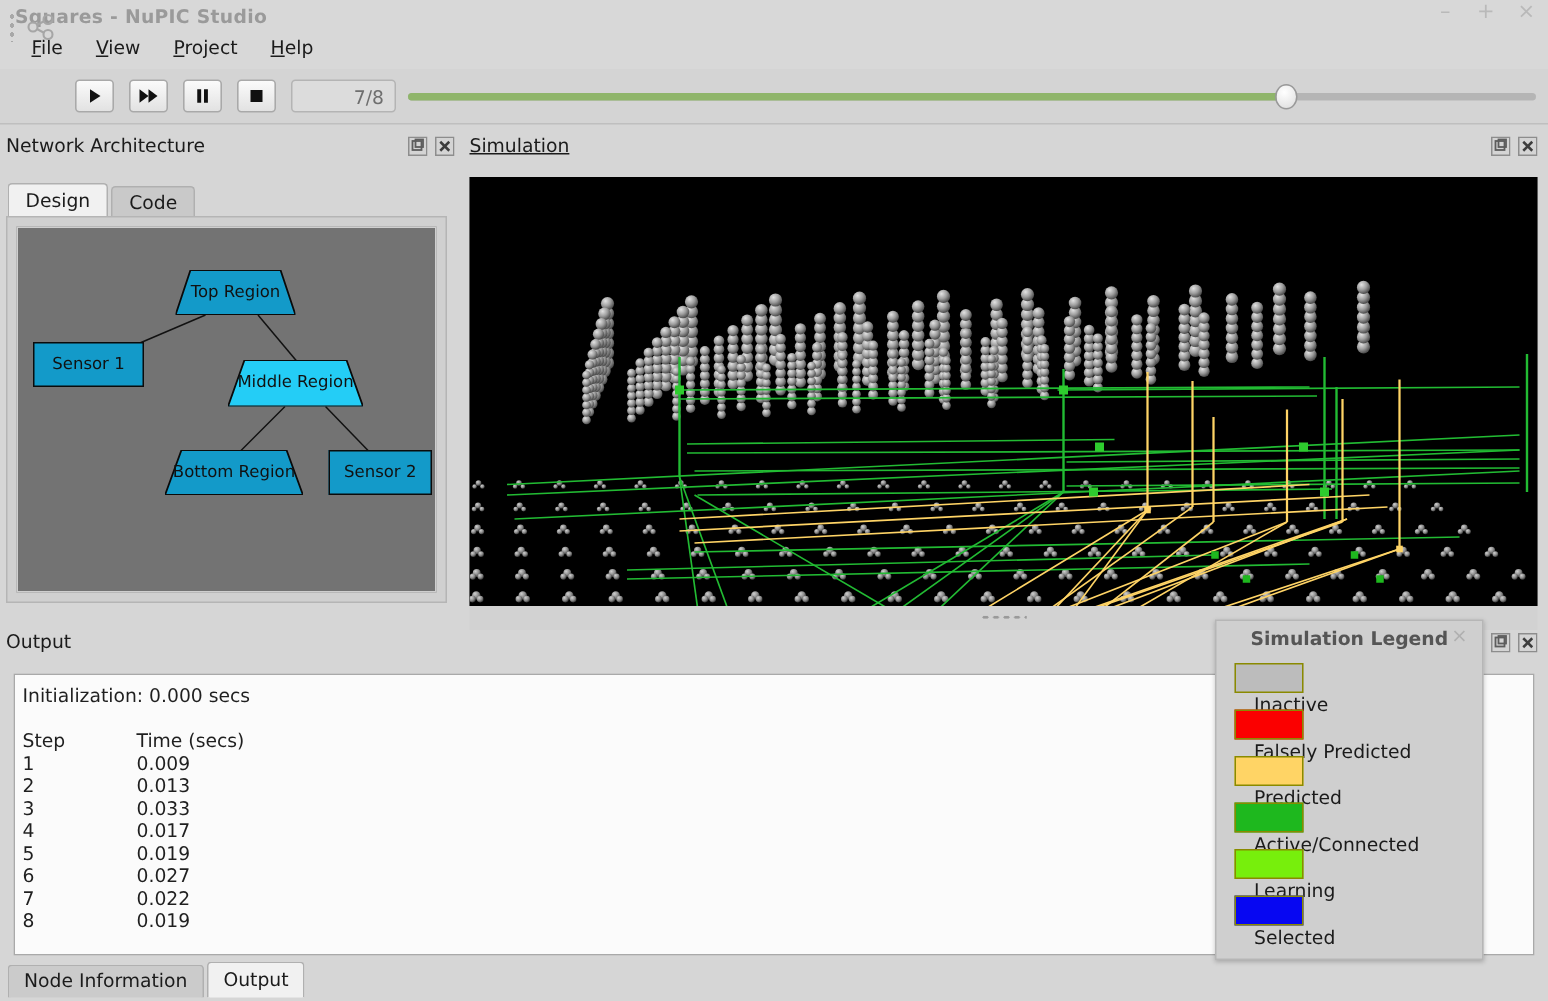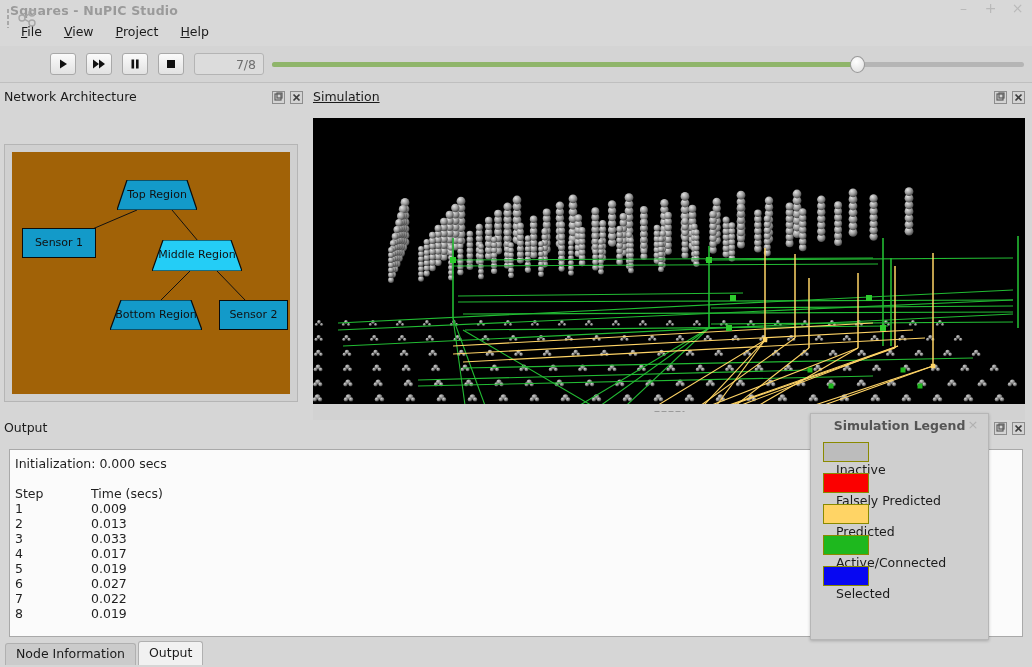--- a/index.html
+++ b/index.html
@@ -47,21 +47,21 @@
   .docbtn{width:13px;height:13px;cursor:pointer;}
 
   
   .na-head{left:4px;top:89px;}
   .tabs{position:absolute;left:5px;top:122px;display:flex;align-items:flex-end;}
   .tab{height:21px;line-height:20px;padding:0 11px;font-size:12.5px;border:1px solid #b0b0b0;
     border-bottom:none;border-radius:3px 3px 0 0;background:#c9c9c9;color:#1b1b1b;cursor:pointer;margin-right:2px;}
   .tab.active{background:#f1f1f1;height:23px;line-height:22px;}
   .design-frame{position:absolute;left:4px;top:144px;width:294px;height:258px;background:#d0d0d0;
     border:1px solid #b5b5b5;box-sizing:border-box;padding:6px;}
-  .canvas{position:relative;width:100%;height:100%;background:#a16207;border:1px solid #cfcfcf;box-sizing:border-box;overflow:hidden;}
+  .canvas{position:relative;width:100%;height:100%;background:#737373;border:1px solid #cfcfcf;box-sizing:border-box;overflow:hidden;}
   .node{position:absolute;display:flex;align-items:center;justify-content:center;
     font-size:11px;color:#111;cursor:pointer;box-sizing:border-box;text-align:center;line-height:1.1;}
   .node.sensor{border:1px solid #0b0b0b;}
   .node.region{border:none;}
   .node .trap{position:absolute;inset:0;}
   .node .lbl{position:relative;z-index:2;}
 
   
   .sim-head{left:272px;top:89px;}
   .sim-head .title{margin-left:6px;text-decoration:underline;}
@@ -158,20 +158,24 @@
 
   <div class="stepbox">7/8</div>
 
   <div class="slider">
     <div class="slider-fill"></div>
     <div class="slider-handle"></div>
   </div>
 
   <div class="panel-head na-head">Network Architecture</div>
 
+  <div class="tabs">
+    <div class="tab active">Design</div>
+    <div class="tab">Code</div>
+  </div>
 
   <div class="design-frame">
     <div class="canvas">
 
       <svg width="280" height="244" style="position:absolute;left:0;top:0;">
         <line x1="125" y1="58" x2="50" y2="90" stroke="#111" stroke-width="1"></line>
         <line x1="160" y1="58" x2="186" y2="89" stroke="#111" stroke-width="1"></line>
         <line x1="178" y1="119" x2="148" y2="149" stroke="#111" stroke-width="1"></line>
         <line x1="205" y1="119" x2="234" y2="149" stroke="#111" stroke-width="1"></line>
       </svg>
@@ -1381,19 +1385,23 @@
         </div>
         <div class="legend-row">
           <div class="swatch" style="background: rgb(255, 212, 101);"></div>
           <div class="legend-label">Predicted</div>
         </div>
         <div class="legend-row">
           <div class="swatch" style="background: rgb(30, 184, 30);"></div>
           <div class="legend-label">Active/Connected</div>
         </div>
         <div class="legend-row">
+          <div class="swatch" style="background: rgb(119, 239, 12);"></div>
+          <div class="legend-label">Learning</div>
+        </div>
+        <div class="legend-row">
           <div class="swatch" style="background: rgb(7, 7, 242);"></div>
           <div class="legend-label">Selected</div>
         </div>
       </div>
   </div>
 
 </div>
 
 </body></html>

